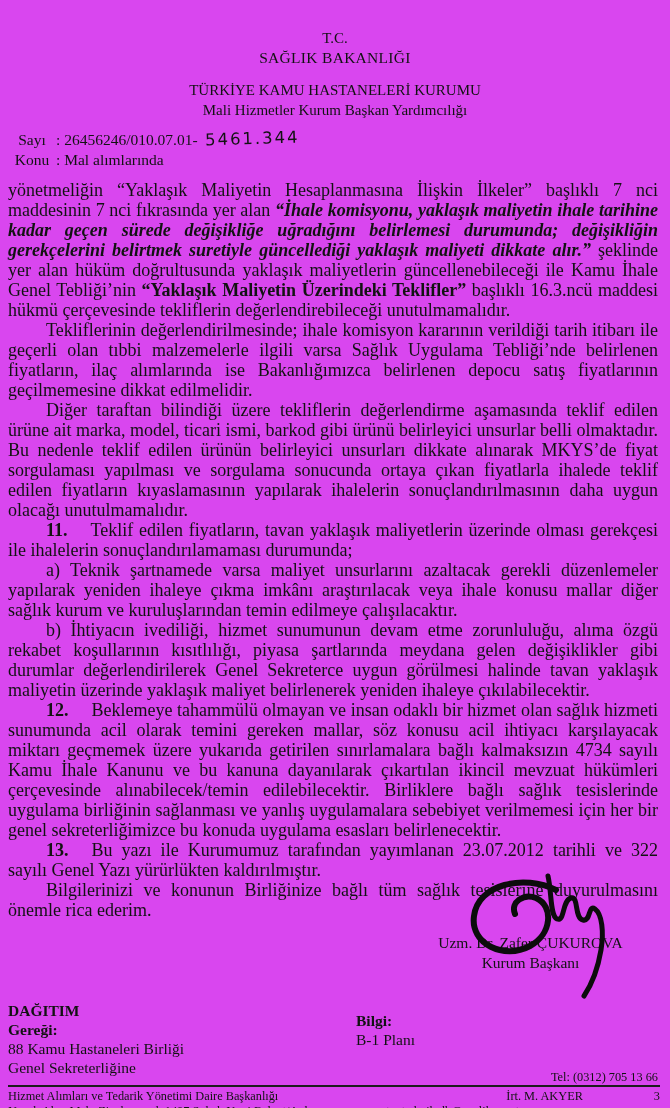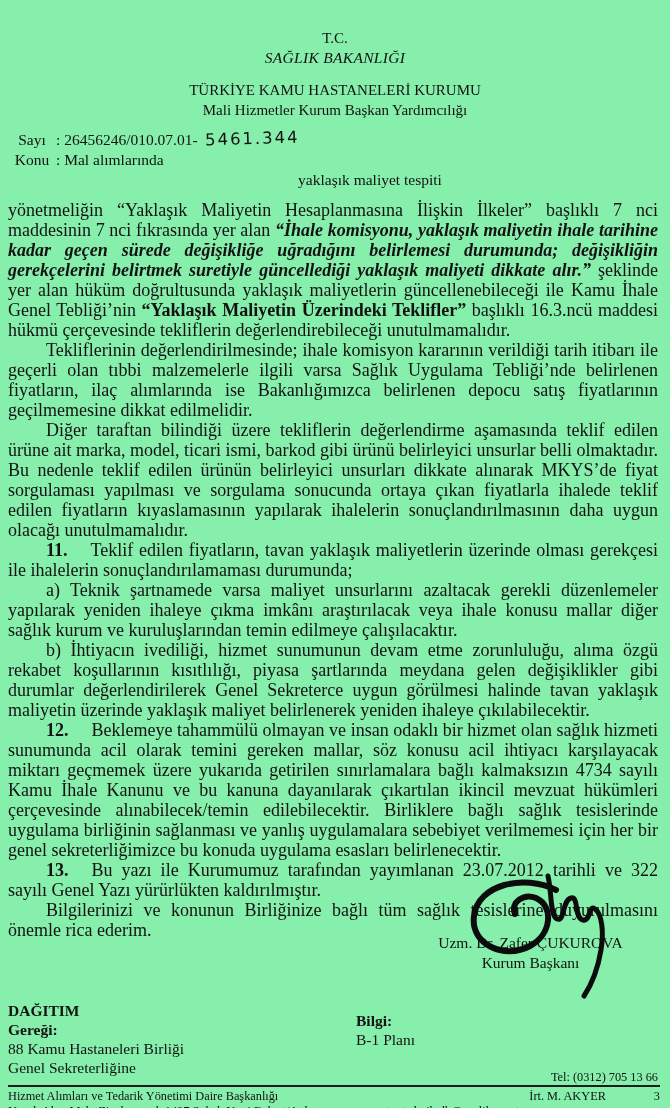--- a/index.html
+++ b/index.html
@@ -1,29 +1,29 @@
 <!DOCTYPE html>
 <html lang="tr"><head>
 <meta charset="utf-8">
 <title>Resmi Yazı</title>
 <style>
   html,body{margin:0;padding:0;background:#e8e8e8;}
   .page{
     position:relative;
     width:670px;height:1108px;
     margin:0 auto;
-    background:#86efac;
+    background:#d946ef;
     color:#121212;
     font-family:"Liberation Serif", serif;
     overflow:hidden;
   }
   
   .letterhead{ text-align:center; padding-top:28px; line-height:20px; }
   .lh-tc{ font-size:15px; }
-  .lh-ministry{ font-size:15.5px; letter-spacing:.3px;font-style:italic; }
+  .lh-ministry{ font-size:15.5px; letter-spacing:.3px; }
   .lh-institution{ font-size:15px;margin-top:12px; }
   .lh-department{ font-size:15px; }
   
   .meta{ margin:10px 0 0 8px; font-size:15.5px; line-height:20px;text-align:center; }
   .meta-row{ display:flex; }
   .meta-label{ width:48px; flex:0 0 48px; }
   .meta-value{ white-space:pre; }
   .handwritten{
     display:inline-block;
     font-family:"DejaVu Sans", sans-serif;
@@ -52,21 +52,21 @@
   
   .dagitim{ position:absolute; left:8px; top:1001px; font-size:15.5px; line-height:19px; }
   .bold{ font-weight:bold; }
   .bilgi{ position:absolute; left:356px; top:1011px; font-size:15.5px; line-height:19px; }
   
   .footer{ position:absolute; left:8px; right:10px; top:1070px; font-size:12.3px; line-height:14px; }
   .footer-tel{ text-align:right; padding-right:2px; }
   .footer-rule{ border:none; border-top:2px solid #1c1c1c; margin:1px 0 2px 0; }
   .footer-row{ display:flex; align-items:baseline; }
   .footer-row .grow{ flex:1; }
-  .footer-contact{ margin-right:48px; }
+  .footer-contact{ margin-right:71px; }
   .footer-row2{ display:flex; margin-top:1px; }
   .footer-email{ margin-left:34px; }
 </style>
 </head>
 <body>
 
 <div class="page">
 
   <div class="letterhead">
     <div class="lh-tc">T.C.</div>
@@ -78,21 +78,20 @@
   <div class="meta">
     <div class="meta-row">
       <span class="meta-label">Sayı</span>
       <span class="meta-value">: 26456246/010.07.01-</span>
       <span class="handwritten">5461.344</span>
     </div>
     <div class="meta-row">
       <span class="meta-label">Konu</span>
       <span class="meta-value">: Mal alımlarında</span>
     </div>
-    <div class="meta-cont">yaklaşık maliyet tespiti</div>
   </div>
 
   <div class="letter-body">
     <p class="par"><span>yönetmeliğin “Yaklaşık Maliyetin Hesaplanmasına İlişkin İlkeler” başlıklı 7 nci maddesinin 7 nci fıkrasında yer alan </span><span class="bi">“İhale komisyonu, yaklaşık maliyetin ihale tarihine kadar geçen sürede değişikliğe uğradığını belirlemesi durumunda; değişikliğin gerekçelerini belirtmek suretiyle güncellediği yaklaşık maliyeti dikkate alır.”</span><span> şeklinde yer alan hüküm doğrultusunda yaklaşık maliyetlerin güncellenebileceği ile Kamu İhale Genel Tebliği’nin </span><span class="bq">“Yaklaşık Maliyetin Üzerindeki Teklifler”</span><span> başlıklı 16.3.ncü maddesi hükmü çerçevesinde tekliflerin değerlendirebileceği unutulmamalıdır.</span></p>
     <p class="par ind">Tekliflerinin değerlendirilmesinde; ihale komisyon kararının verildiği tarih itibarı ile geçerli olan tıbbi malzemelerle ilgili varsa Sağlık Uygulama Tebliği’nde belirlenen fiyatların, ilaç alımlarında ise Bakanlığımızca belirlenen depocu satış fiyatlarının geçilmemesine dikkat edilmelidir.</p>
     <p class="par ind">Diğer taraftan bilindiği üzere tekliflerin değerlendirme aşamasında teklif edilen ürüne ait marka, model, ticari ismi, barkod gibi ürünü belirleyici unsurlar belli olmaktadır. Bu nedenle teklif edilen ürünün belirleyici unsurları dikkate alınarak MKYS’de fiyat sorgulaması yapılması ve sorgulama sonucunda ortaya çıkan fiyatlarla ihalede teklif edilen fiyatların kıyaslamasının yapılarak ihalelerin sonuçlandırılmasının daha uygun olacağı unutulmamalıdır.</p>
     <p class="par ind"><span class="num">11.</span><span>Teklif edilen fiyatların, tavan yaklaşık maliyetlerin üzerinde olması gerekçesi ile ihalelerin sonuçlandırılamaması durumunda;</span></p>
     <p class="par ind">a) Teknik şartnamede varsa maliyet unsurlarını azaltacak gerekli düzenlemeler yapılarak yeniden ihaleye çıkma imkânı araştırılacak veya ihale konusu mallar diğer sağlık kurum ve kuruluşlarından temin edilmeye çalışılacaktır.</p>
     <p class="par ind">b) İhtiyacın ivediliği, hizmet sunumunun devam etme zorunluluğu, alıma özgü rekabet koşullarının kısıtlılığı, piyasa şartlarında meydana gelen değişiklikler gibi durumlar değerlendirilerek Genel Sekreterce uygun görülmesi halinde tavan yaklaşık maliyetin üzerinde yaklaşık maliyet belirlenerek yeniden ihaleye çıkılabilecektir.</p>
     <p class="par ind"><span class="num">12.</span><span>Beklemeye tahammülü olmayan ve insan odaklı bir hizmet olan sağlık hizmeti sunumunda acil olarak temini gereken mallar, söz konusu acil ihtiyacı karşılayacak miktarı geçmemek üzere yukarıda getirilen sınırlamalara bağlı kalmaksızın 4734 sayılı Kamu İhale Kanunu ve bu kanuna dayanılarak çıkartılan ikincil mevzuat hükümleri çerçevesinde alınabilecek/temin edilebilecektir. Birliklere bağlı sağlık tesislerinde uygulama birliğinin sağlanması ve yanlış uygulamalara sebebiyet verilmemesi için her bir genel sekreterliğimizce bu konuda uygulama esasları belirlenecektir.</span></p>

